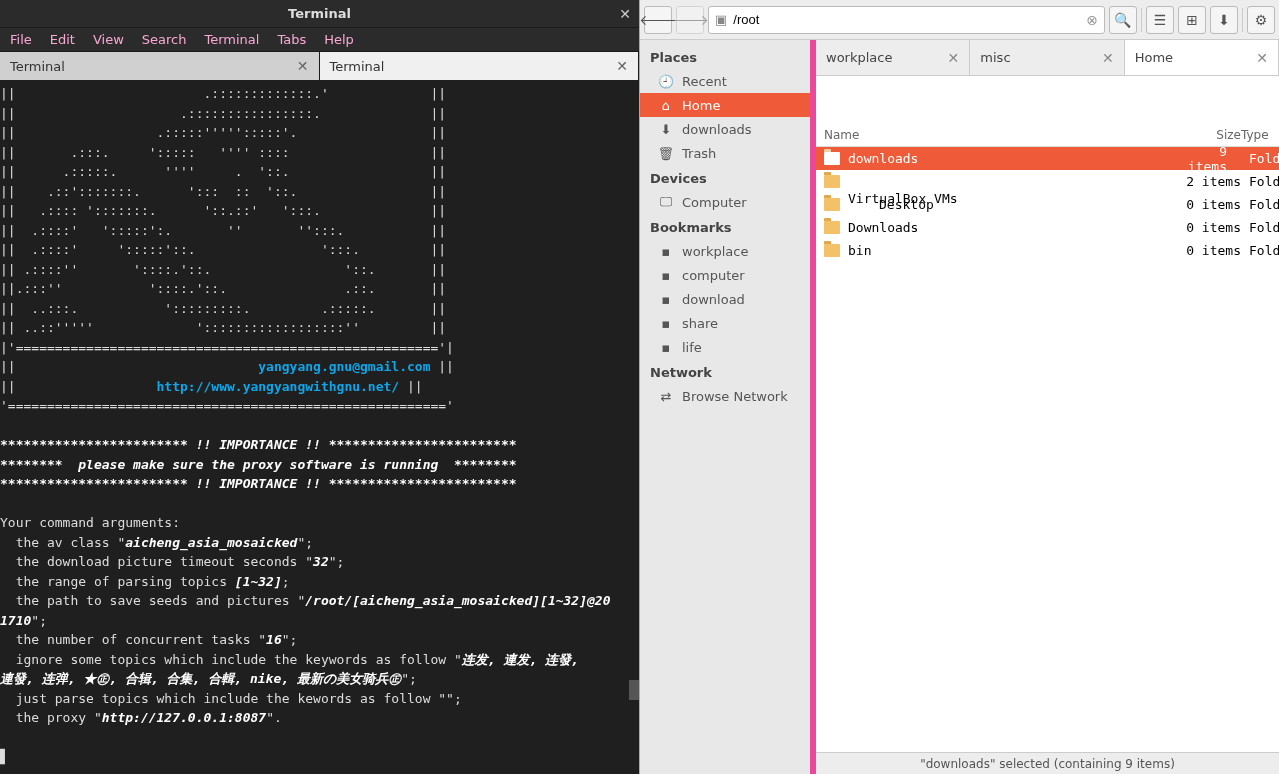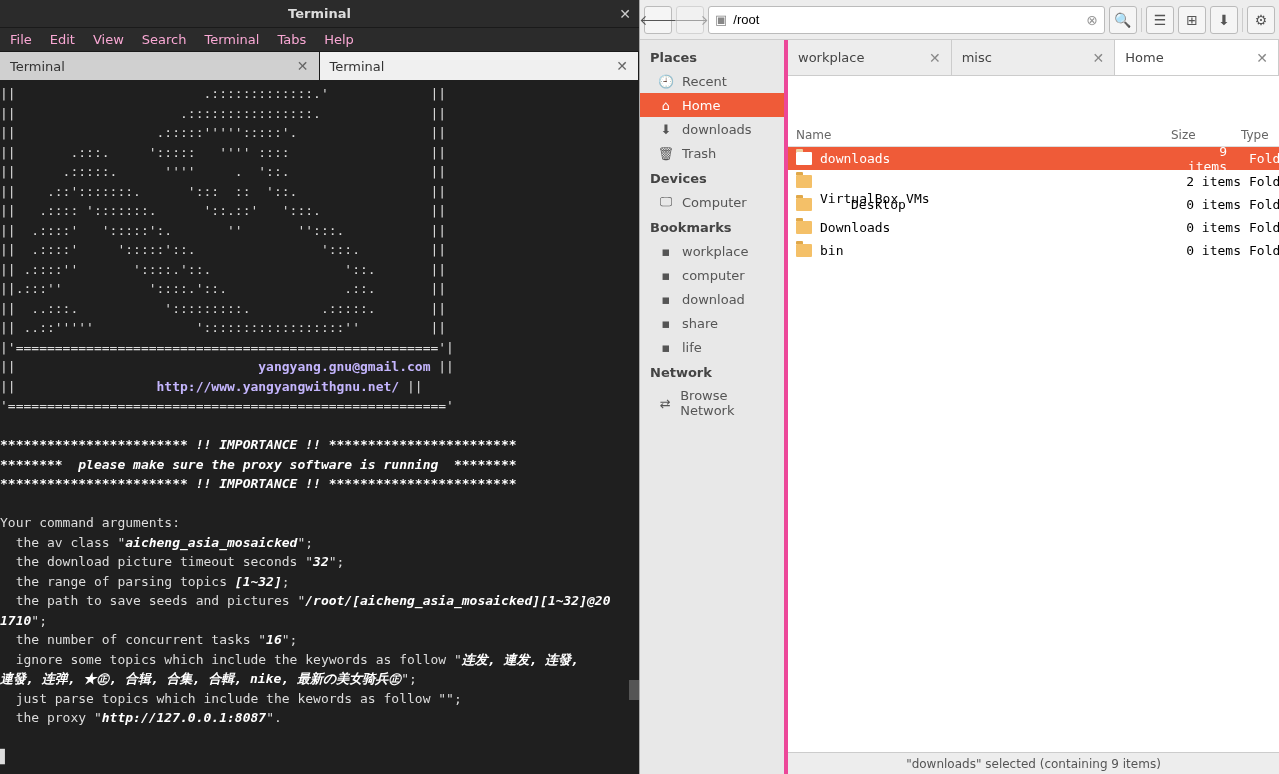--- a/index.html
+++ b/index.html
@@ -9,32 +9,32 @@
 .titlebar-title { flex: 1; text-align: center; font-weight: bold; color: #ddd; }
 .titlebar-close { position: absolute; right: 8px; top: 6px; color: #ccc; cursor: pointer; font-size: 14px; }
 .menubar { background: #2b2b2b; color: #f9a8d4; display: flex; gap: 18px; padding: 4px 10px; border-bottom: 1px solid #1a1a1a; }
 .menubar span { cursor: pointer; }
 .tabbar { background: #3a3a3a; display: flex; height: 28px; }
 .tab { flex: 1; display: flex; align-items: center; justify-content: space-between; padding: 0 10px; border-right: 1px solid #1a1a1a; color: #333; cursor: pointer; }
 .tab.inactive { background: #d0d0d0; }
 .tab.active { background: #f0f0f0; }
 .tab-close { color: #666; font-size: 14px; }
 .term-body { flex: 1; background: #1f1f1f; color: #ddd; font-family: "DejaVu Sans Mono", monospace; font-size: 13px; line-height: 1.5; padding: 4px 4px 4px 0px; white-space: pre; overflow: hidden; position: relative; }
-.term-green { color: #c4b5fd; font-weight: bold; }
+.term-green { color: #0ea5e9; font-weight: bold; }
 .term-bold { color: #fff; font-weight: bold; font-style: italic; }
 .term-scroll { position: absolute; right: 0; top: 600px; width: 10px; height: 20px; background: #555; }
 
 .filemanager { flex: 1; background: #ededed; display: flex; flex-direction: column; border-left: 1px solid #aaa; }
 .fm-toolbar { height: 40px; background: #ededed; display: flex; align-items: center; gap: 4px; padding: 4px; border-bottom: 1px solid #ccc; }
 .fm-btn { width: 28px; height: 28px; border: 1px solid #bbb; background: #f5f5f5; border-radius: 3px; display: flex; align-items: center; justify-content: center; cursor: pointer; color: #555; font-size: 14px; }
 .fm-location { flex: 1; display: flex; align-items: center; height: 28px; border: 1px solid #bbb; background: #fff; border-radius: 3px; padding: 0 6px; gap: 6px; }
 .fm-location input { flex: 1; border: none; outline: none; font-size: 13px; }
 .fm-location-clear { color: #999; cursor: pointer; font-size: 14px; }
 .fm-main { flex: 1; display: flex; min-height: 0; }
-.fm-sidebar { width: 148px; background: #e8e8e8; border-right: 4px solid #ec4899; overflow: auto; padding-top: 4px; }
+.fm-sidebar { width: 176px; background: #e8e8e8; border-right: 6px solid #ec4899; overflow: auto; padding-top: 4px; }
 .fm-side-header { font-weight: bold; color: #444; padding: 6px 10px 4px; font-size: 13px; }
 .fm-side-item { display: flex; align-items: center; gap: 8px; padding: 4px 10px 4px 18px; cursor: pointer; color: #555; font-size: 13px; }
 .fm-side-item.selected { background: #ef5b38; color: #fff; }
 .fm-side-icon { width: 16px; height: 16px; display: inline-flex; align-items: center; justify-content: center; font-size: 13px; }
 .fm-content { flex: 1; display: flex; flex-direction: column; background: #fff; min-width: 0; }
 .fm-tabs { height: 36px; display: flex; border-bottom: 1px solid #ccc; background: #ededed; }
 .fm-tab { flex: 1; display: flex; align-items: center; justify-content: space-between; padding: 0 10px; border-right: 1px solid #ccc; cursor: pointer; background: #ededed; font-size: 13px; color: #444; }
 .fm-tab.active { background: #fff; }
 .fm-tab-close { color: #888; font-size: 14px; }
 .fm-cols { height: 24px; display: flex; align-items: center; border-bottom: 1px solid #ddd; font-size: 12px; color: #666; background: #fff; margin-top: 47px; }
@@ -198,21 +198,21 @@
           <span>misc</span>
           <span class="fm-tab-close">✕</span>
         </div>
         <div class="fm-tab active">
           <span>Home</span>
           <span class="fm-tab-close">✕</span>
         </div>
       </div>
       <div class="fm-cols">
         <span style="flex:1;padding-left:8px">Name</span>
-        <span style="width:70px;text-align:left">Size</span>
+        <span style="width:70px;text-align:right">Size</span>
         <span style="width:38px">Type</span>
       </div>
       <div class="fm-listarea" id="fm-list">
           <div class="fm-row selected">
             <span style="width: 8px;"></span>
             <span class="fm-folder-icon"></span>
             <span style="flex: 1 1 0%;">downloads</span>
             <span style="width: 70px; text-align: right; padding-right: 22px;">9 items</span>
             <span style="width: 30px;">Fold</span>
           </div>

